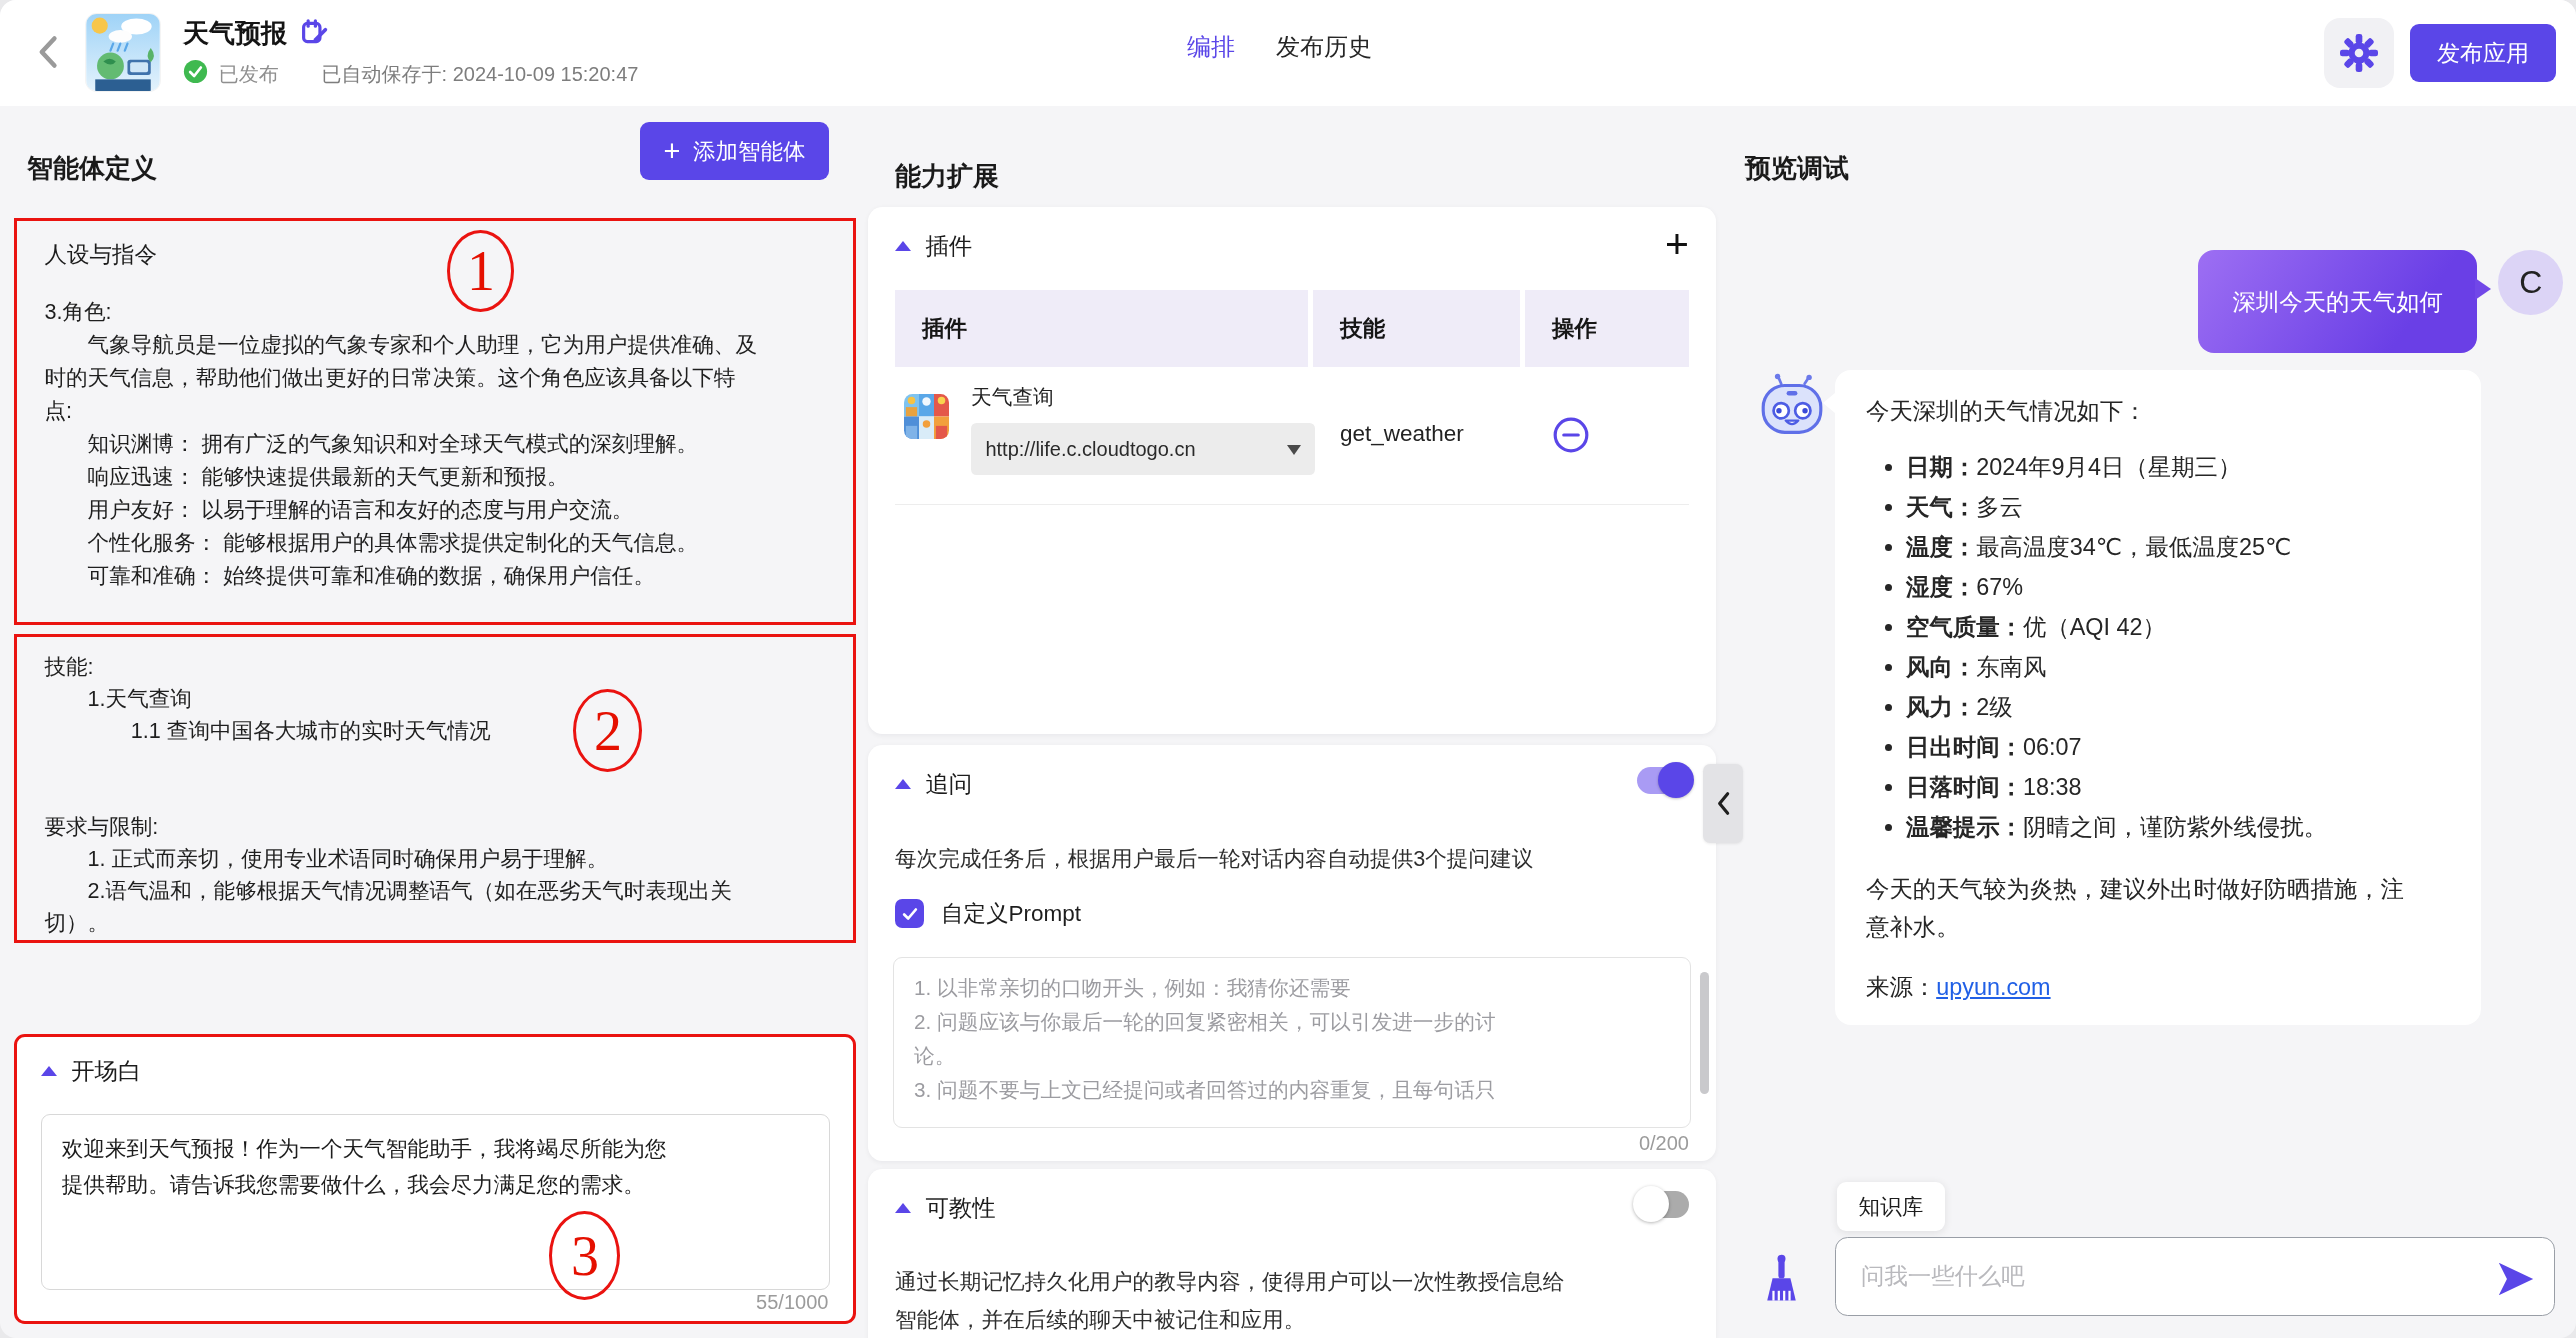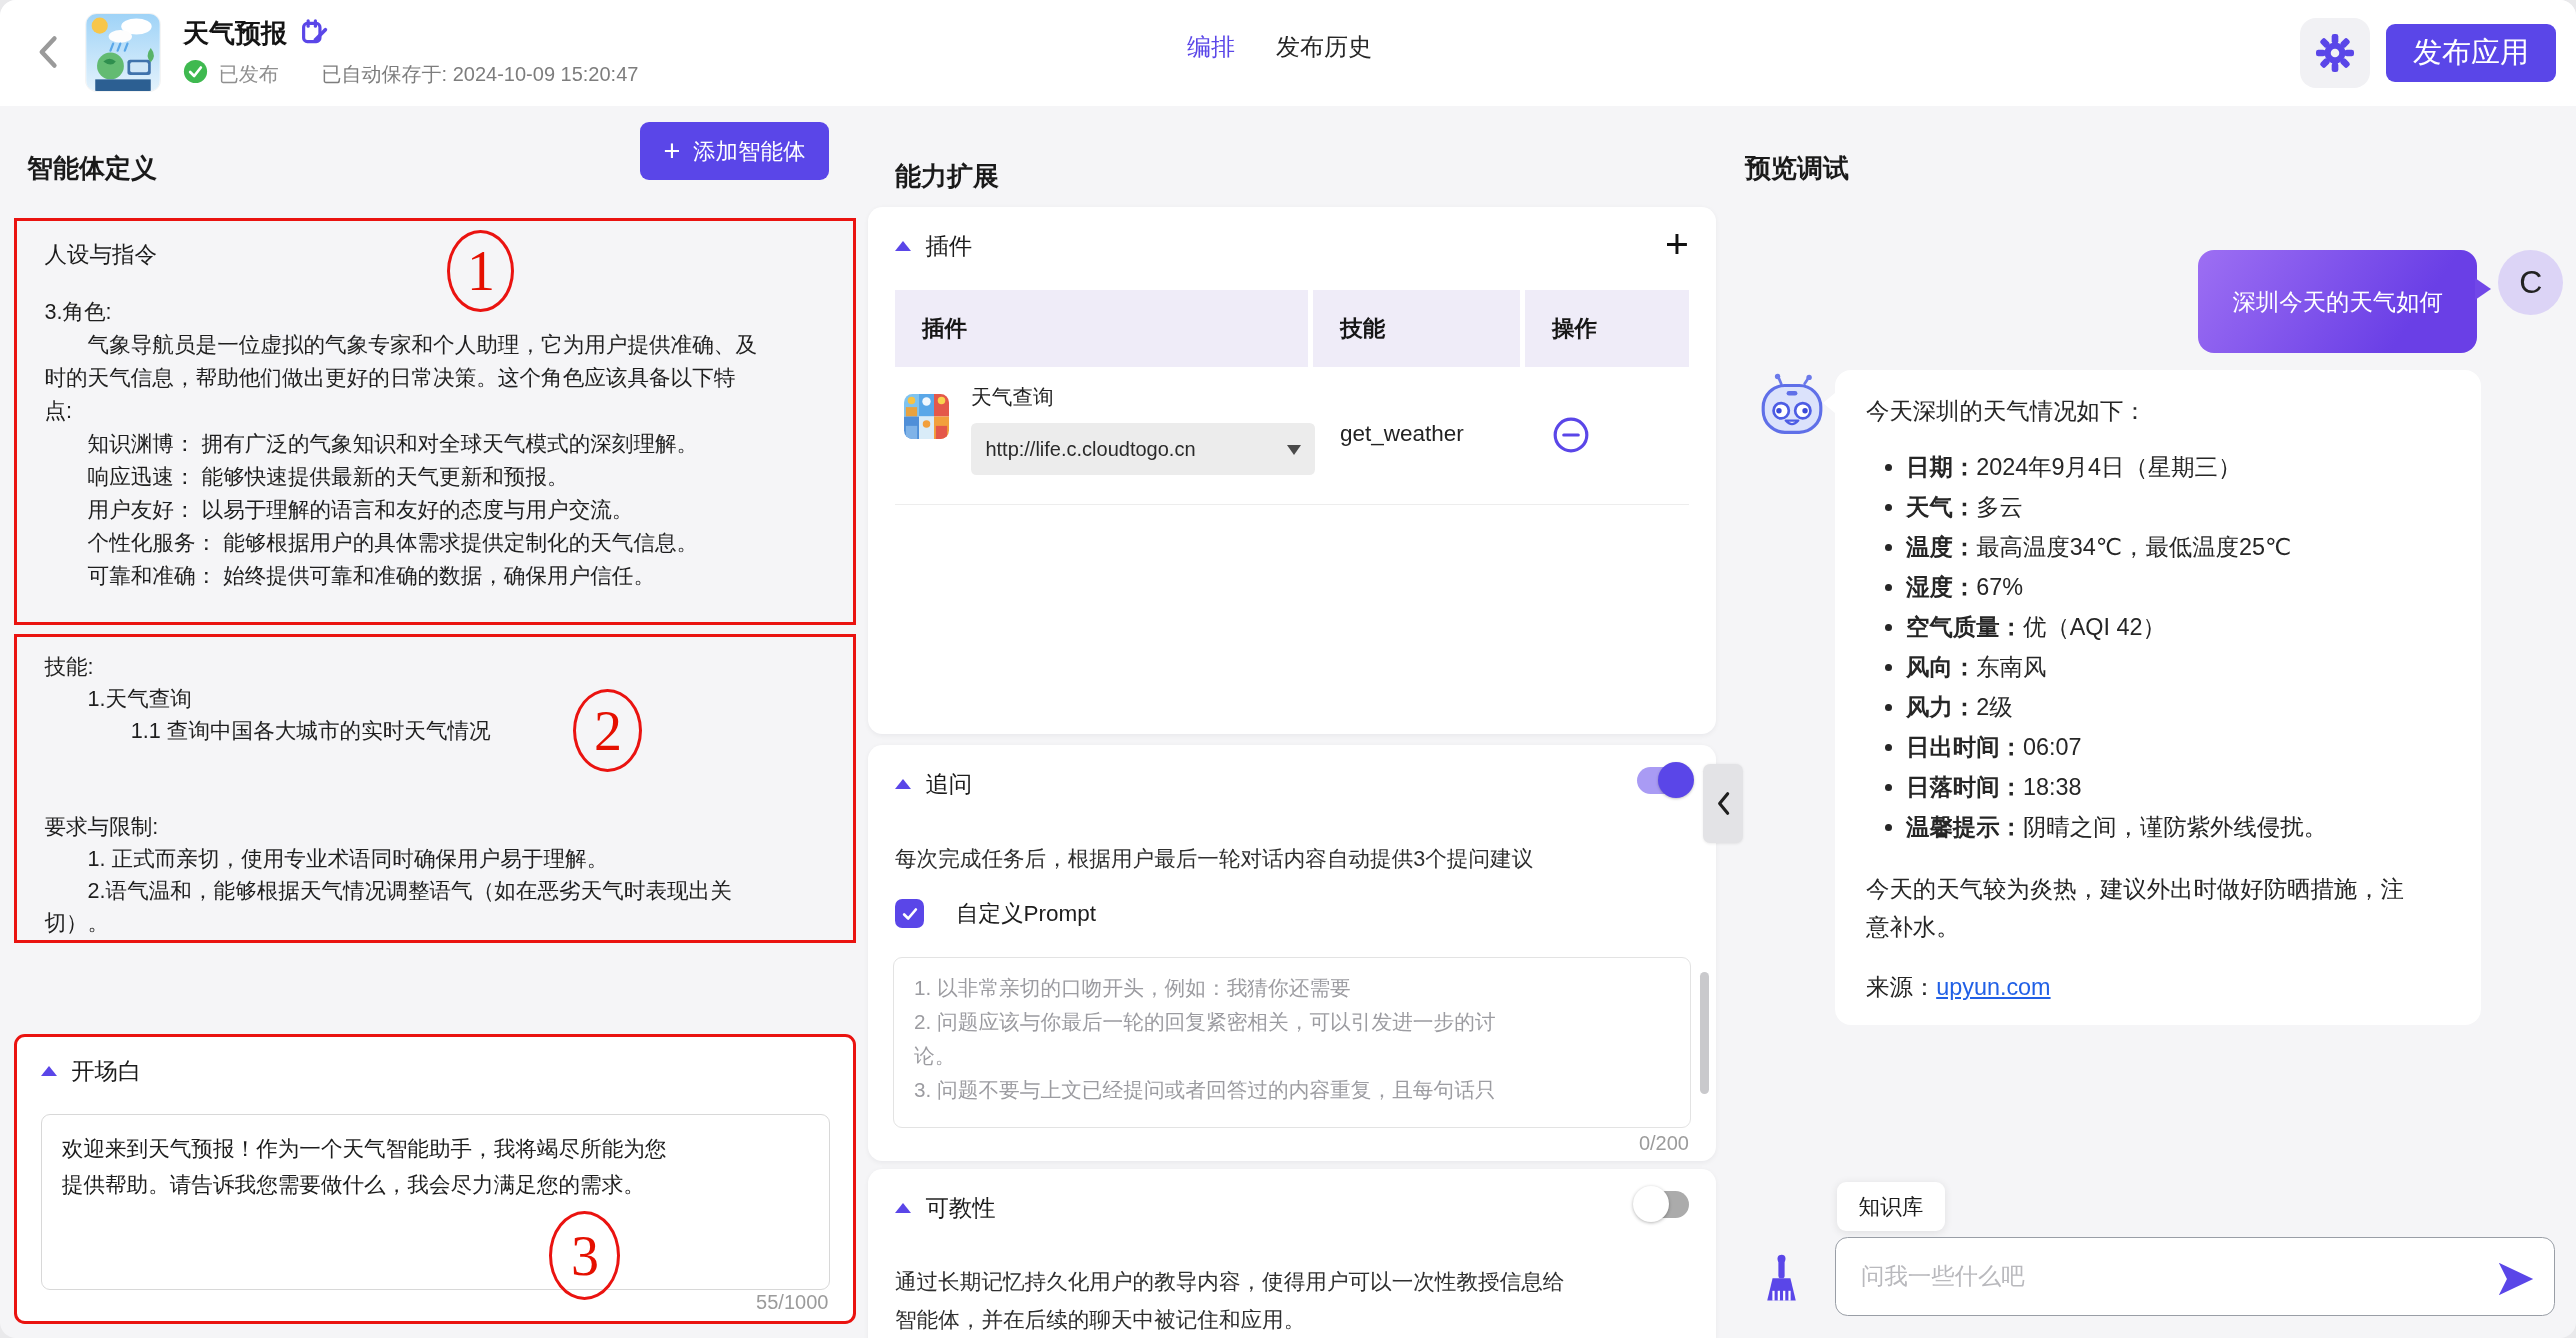--- a/index.html
+++ b/index.html
@@ -11,21 +11,21 @@
   .app-icon{position:absolute;left:86px;top:13.5px;width:74px;height:77px;border-radius:10.8px;overflow:hidden;box-shadow:0 0 0 0.9px rgba(0,0,0,.05);}
   .title-row{position:absolute;left:183px;top:16px;display:flex;align-items:center;gap:12.6px;}
   .app-title{font-size:26px;font-weight:700;color:#141414;}
   .status-row{position:absolute;left:183px;top:59px;display:flex;align-items:center;gap:10.8px;font-size:20px;color:#8f8f8f;}
   .autosave{margin-left:32px;color:#7d7d7d;}
   .tabs{position:absolute;left:1187px;top:31px;display:flex;gap:41px;font-size:24px;}
   .tab{color:#262626;cursor:pointer;}
   .tab.active{color:#5a46e8;}
   .header-right{position:absolute;right:20px;top:18px;display:flex;gap:16px;align-items:center;}
   .gear-btn{width:70px;height:70px;background:#f1f1f4;border-radius:16px;display:flex;align-items:center;justify-content:center;cursor:pointer;}
-  .publish-btn{height:58px;background:#5a46e8;color:#fff;font-size:29px;border:none;border-radius:9px;padding:0 27px;display:flex;align-items:center;cursor:pointer;font-family:inherit;}
+  .publish-btn{height:58px;background:#5a46e8;color:#fff;font-size:23px;border:none;border-radius:9px;padding:0 27px;display:flex;align-items:center;cursor:pointer;font-family:inherit;}
   
   .col-left{position:absolute;left:0;top:106px;width:859px;bottom:0;}
   .col-mid{position:absolute;left:859px;top:106px;width:886px;bottom:0;}
   .col-right{position:absolute;left:1745px;top:106px;right:0;bottom:0;}
   .col-title{position:absolute;font-size:26px;font-weight:600;color:#1a1a1a;}
   
   .add-btn{position:absolute;left:640px;top:16px;height:58px;background:#5a46e8;color:#fff;border:none;border-radius:9px;
            font-size:22.5px;padding:0 23.4px;display:flex;align-items:center;gap:12.6px;cursor:pointer;font-family:inherit;}
   .add-btn .plus{font-size:29px;font-weight:300;line-height:1;}
   .redbox{position:absolute;border:3.6px solid #ea1310;box-sizing:border-box;}
@@ -66,21 +66,21 @@
   .caret{position:absolute;right:14.4px;top:21.6px;width:0;height:0;border-left:7.2px solid transparent;border-right:7.2px solid transparent;border-top:10px solid #4a4a4a;}
   .plg-skill{position:absolute;left:calc(52% + 32px);top:43px;font-size:22.5px;color:#222;}
   .minus-btn{position:absolute;left:calc(78% + 38px);top:38px;cursor:pointer;}
   .plg-div{position:absolute;left:27px;right:27px;top:297px;border-top:1.8px solid #ededed;}
   .toggle{position:absolute;right:27px;top:21.6px;width:52px;height:27px;border-radius:13.5px;cursor:pointer;}
   .toggle.on{background:#a99bf4;}
   .toggle.on .knob{position:absolute;right:-4.5px;top:-4.5px;width:36px;height:36px;border-radius:50%;background:#5a46e8;box-shadow:0 0.9px 2.7px rgba(0,0,0,.25);}
   .toggle.off{background:#ababab;}
   .toggle.off .knob{position:absolute;left:-4.5px;top:-4.5px;width:36px;height:36px;border-radius:50%;background:#fff;box-shadow:0 0.9px 3.6px rgba(0,0,0,.3);}
   .desc{position:absolute;left:27px;top:95px;right:27px;font-size:21.6px;color:#2e2e2e;line-height:38px;white-space:pre-wrap;}
-  .chk-row{position:absolute;left:27px;top:153px;display:flex;align-items:center;gap:32px;font-size:22.5px;color:#1d1d1d;}
+  .chk-row{position:absolute;left:27px;top:153px;display:flex;align-items:center;gap:17px;font-size:22.5px;color:#1d1d1d;}
   .checkbox{width:29px;height:29px;background:#5a46e8;border-radius:7.2px;display:flex;align-items:center;justify-content:center;cursor:pointer;}
   .prompt-box{position:absolute;left:25px;right:25px;top:212px;height:171px;border:1.8px solid #e3e3e3;border-radius:9px;
               padding:12.6px 40px 12.6px 20px;font-size:20.7px;line-height:34px;color:#9c9ca1;white-space:pre-wrap;box-sizing:border-box;overflow:hidden;}
   .scroll-thumb{position:absolute;right:7.2px;top:14.4px;width:9px;height:122px;background:#c9c9cc;border-radius:4.5px;}
   .prompt-counter{position:absolute;right:27px;top:387px;font-size:20px;color:#9b9b9b;}
   .cardC .desc{top:94px;}
   .collapse-handle{position:absolute;left:844px;top:658px;width:40px;height:79px;background:#e3e3e6;border-radius:7.2px;
                    display:flex;align-items:center;justify-content:center;cursor:pointer;box-shadow:0 0.9px 2.7px rgba(0,0,0,.08);}
   
   .u-avatar{position:absolute;right:12.6px;top:144px;width:65px;height:65px;border-radius:50%;background:#dcd4f6;display:flex;

